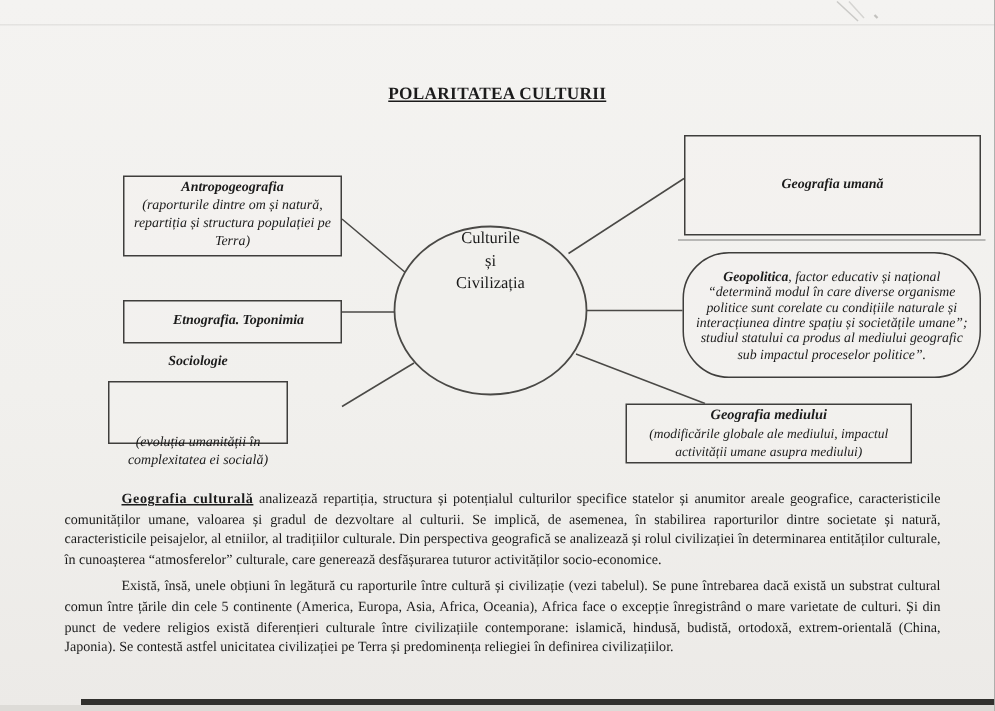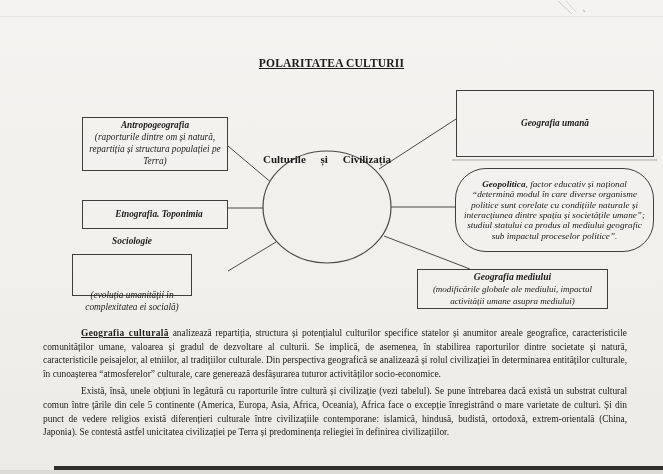--- a/index.html
+++ b/index.html
@@ -23,22 +23,22 @@
   }
   .dbox .bt{font-weight:bold;}
   .box-l1{left:82px; top:117px; width:146px; height:54px;}
   .box-l2{left:82px; top:200px; width:146px; height:29px;padding-left:12px;}
   .box-l3{left:72px; top:254px; width:120px; height:42px;gap:42px;}
   .box-r1{left:456px; top:90px;  width:198px; height:67px; line-height:10.8px;}
   .box-r2{left:455px; top:168px; width:199px; height:84px; font-size:9.2px; line-height:10.4px;border-radius:31px;}
   .box-r3{left:417px; top:269px; width:191px; height:40px; font-size:9px; line-height:12px;}
   .ellipse-label{
     position:absolute; left:263px; top:152px; width:128px; height:110px;
-    display:flex; flex-direction:row; justify-content:space-between; text-align:center;
-    font-weight:bold; font-size:11px; line-height:15px;
+    display:flex; flex-direction:column; justify-content:flex-start; text-align:center;
+    font-weight:normal; font-size:11px; line-height:15px;
   }
   svg.layer{position:absolute; left:0; top:0;}
   .bodytext{
     position:absolute; left:39px; top:323px; width:592px;
     font-size:9.4px; line-height:13.6px; text-align:justify;
   }
   .bodytext p{margin:4px; text-indent:38px;}
   .lead{font-weight:bold; text-decoration:underline; letter-spacing:.4px;}
   .bottom-edge{position:absolute; left:54px; top:466px; width:609px; height:4px; background:#31302d;}
   .bottom-under{position:absolute; left:0; top:470px; width:663px; height:4px; background:#dddbd7;}

